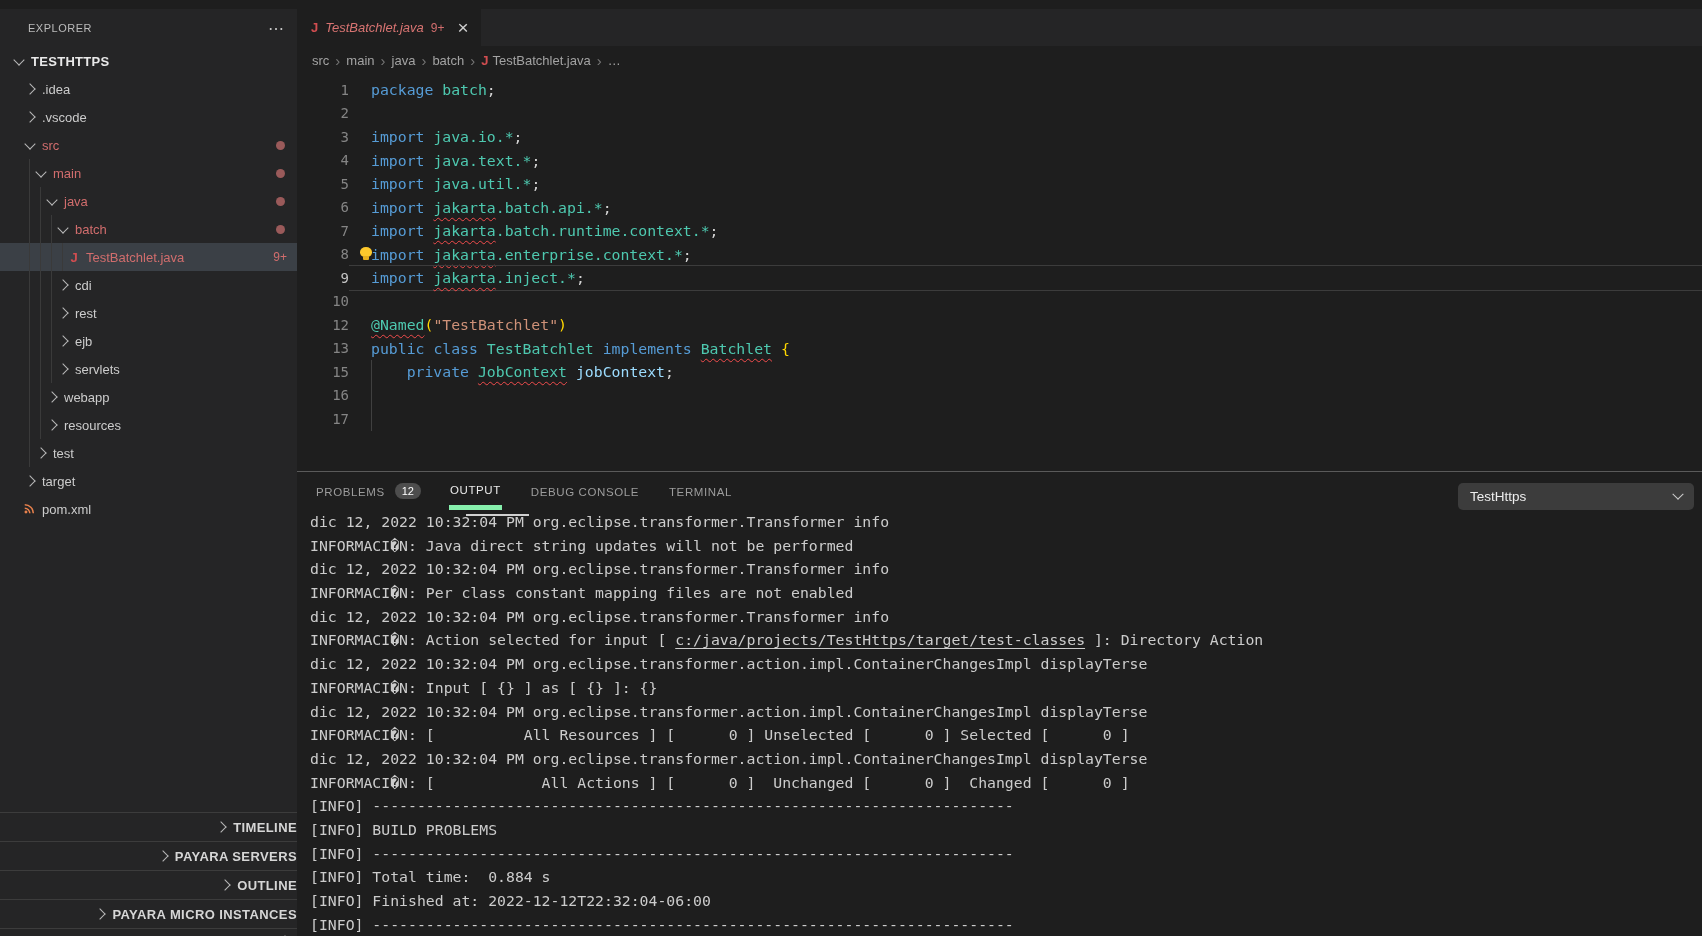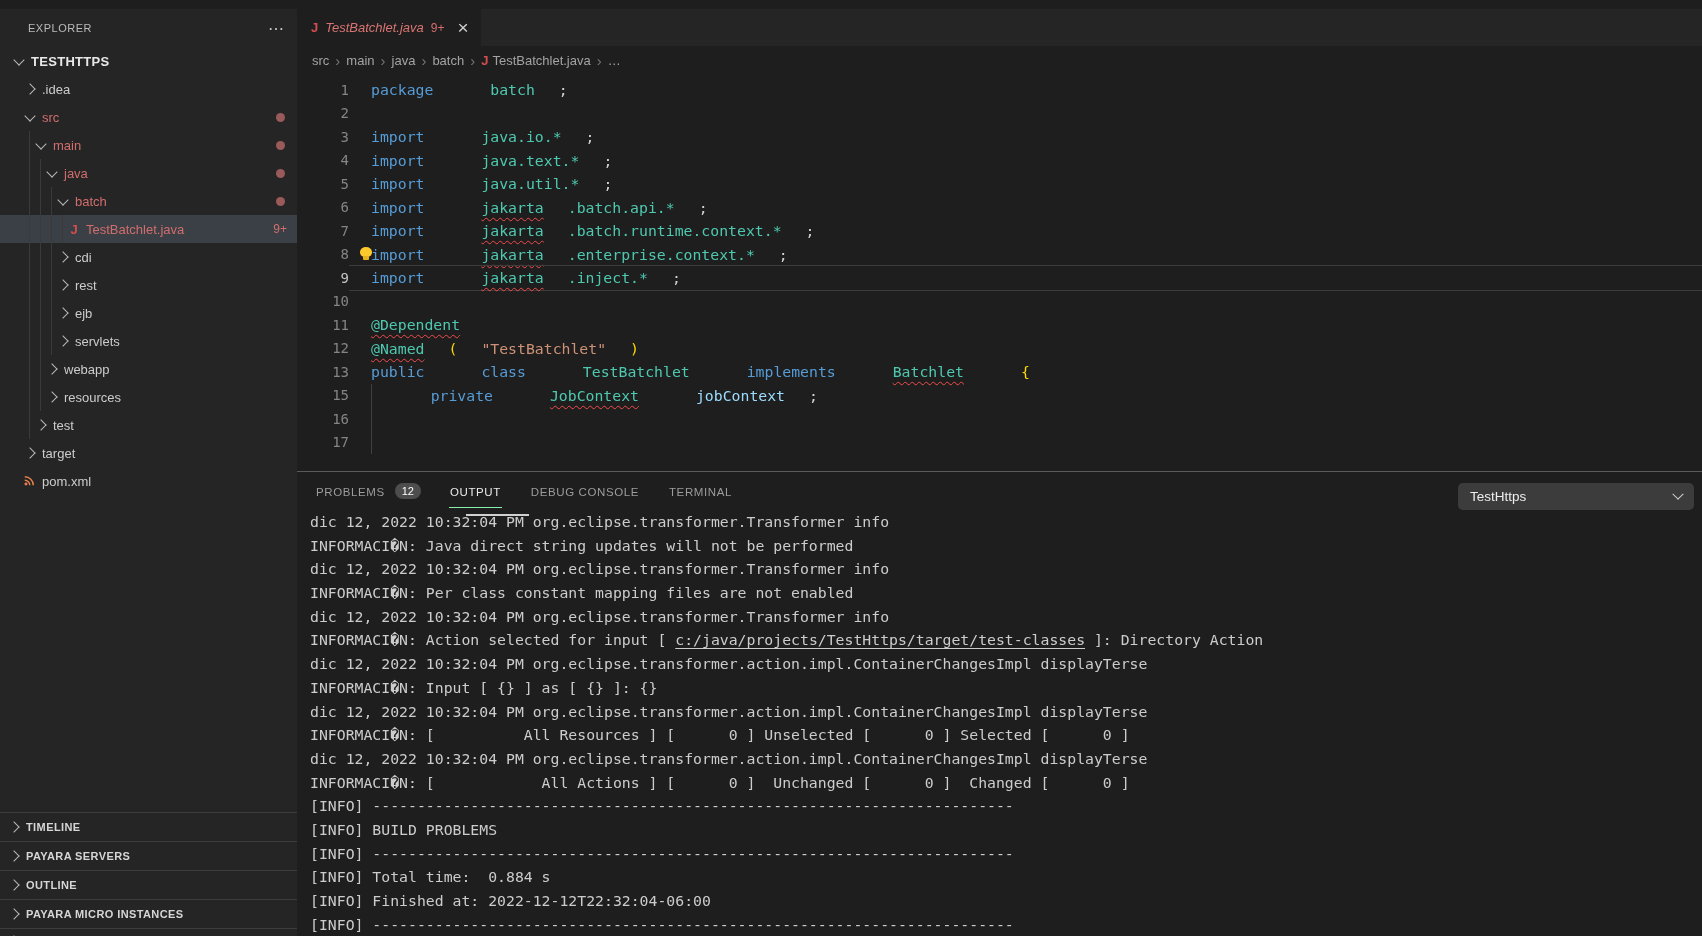--- a/index.html
+++ b/index.html
@@ -20,56 +20,56 @@
   .chev.right{transform:rotate(-45deg);}
   .chev.down{transform:rotate(45deg);margin-top:-3px;}
   .slot{width:16px;flex:none;display:flex;align-items:center;justify-content:center;}
   .spacer{flex:none;}
   .guide{position:absolute;top:0;bottom:0;width:1px;background:#3a3a3a;}
   .java-ic{font-weight:bold;color:#d14d50;font-size:13px;}
   .mod-dot{margin-left:auto;margin-right:12px;width:9px;height:9px;border-radius:50%;background:#9a5a5a;flex:none;}
   .err-badge{margin-left:auto;margin-right:10px;color:#d16d6d;font-size:12px;}
   #sidebar-sections{position:absolute;left:0;bottom:0;width:297px;}
   .side-section{height:28px;border-top:1px solid #3c3c3c;display:flex;align-items:center;padding-left:10px;
-                font-size:11px;font-weight:bold;letter-spacing:.4px;color:#d6d6d6;cursor:pointer;}
+                font-size:13px;font-weight:bold;letter-spacing:.4px;color:#d6d6d6;cursor:pointer;justify-content:flex-end;}
   .side-section .chev{margin-right:8px;}
   .side-section.partial{height:16px;align-items:flex-end;padding-bottom:0;}
   
   #main{position:absolute;left:297px;right:0;top:0;bottom:0;background:#1e1e1e;}
   #tabbar{height:37px;background:#252526;display:flex;}
   .tab{background:#1e1e1e;display:flex;align-items:center;gap:7px;padding:0 12px 0 14px;cursor:pointer;}
   .tab-title{font-style:italic;font-size:13px;color:#d87472;}
   .tab-badge{font-size:12px;color:#d16d6d;}
   .tab-close{color:#cfcfcf;font-size:19px;line-height:1;margin-left:6px;cursor:pointer;}
   #breadcrumb{height:29px;display:flex;align-items:center;padding-left:15px;font-size:13px;color:#a3a3a3;gap:4px;}
   #breadcrumb .sep{color:#767676;font-size:15px;margin:0 2px;}
   #breadcrumb .crumb{cursor:pointer;}
   
   #code-area{position:absolute;left:0;right:0;top:66px;bottom:474px;overflow:hidden;padding-top:3px;
              font-family:"DejaVu Sans Mono",monospace;font-size:14.8px;}
   .cline{position:relative;height:23.5px;display:flex;align-items:center;white-space:pre;}
   .gut{width:52px;flex:none;text-align:right;color:#858585;font-size:14px;}
   .ctext{position:relative;flex:1;height:100%;display:flex;align-items:center;white-space:pre;padding-left:22px;margin-left:0;}
-  .cline .ctext{margin-left:0;gap:24px;}
+  .cline .ctext{margin-left:0;}
   .cline.current .ctext{border-top:1px solid #3c3c3c;border-bottom:1px solid #3c3c3c;}
   .cline.current .gut{color:#c6c6c6;}
   .cline .iguide{position:absolute;left:74px;top:0;bottom:0;width:1px;background:#404040;}
   .tk-kw{color:#569cd6;} .tk-ty{color:#4ec9b0;} .tk-st{color:#ce9178;} .tk-br{color:#ffd700;}
   .tk-va{color:#9cdcfe;} .tk-pl{color:#d4d4d4;}
   .sq{text-decoration:underline;text-decoration-style:wavy;text-decoration-color:#f14c4c;
       text-decoration-thickness:1px;text-underline-offset:3.5px;text-decoration-skip-ink:none;}
   .bulb{position:absolute;left:63px;top:50%;margin-top:-7px;width:12px;height:10px;background:#fdc92c;
         border-radius:50% 50% 42% 42%;z-index:2;}
   .bulb::after{content:"";position:absolute;left:3px;top:9px;width:6px;height:4px;background:#e7b01e;border-radius:1px;}
   
   #panel{position:absolute;left:0;right:0;top:462px;bottom:0;background:#1e1e1e;border-top:1px solid #5a5a5a;}
   #panel-header{height:38px;display:flex;align-items:flex-end;padding-left:18px;gap:28px;}
   .ptab{display:flex;align-items:center;gap:9px;font-size:11.5px;letter-spacing:.6px;color:#9c9c9c;
         height:100%;cursor:pointer;}
-  .ptab.active .ptab-lbl{color:#e9e9e9;border-bottom:1px solid #86efac;padding:11px 1px 9px;}
+  .ptab.active .ptab-lbl{color:#e9e9e9;border-bottom:5px solid #86efac;padding:11px 1px 9px;}
   .ptab-lbl{padding:11px 1px 10px;}
   .pbadge{background:#4d4d4d;color:#ffffff;font-size:11px;border-radius:10px;padding:2px 7px;letter-spacing:0;}
   #channel-select{margin-left:auto;margin-right:8px;width:212px;height:27px;background:#3c3c3c;border-radius:5px;
                   display:flex;align-items:center;padding:0 12px;font-size:13.5px;color:#eeeeee;cursor:pointer;}
   #channel-select .chev{margin-left:auto;border-color:#cccccc;transform:rotate(45deg) translate(-2px,-2px);}
   #console{position:relative;height:calc(100% - 38px);overflow:hidden;padding:3px 0 0 13px;
            font-family:"DejaVu Sans Mono",monospace;font-size:14.8px;color:#cccccc;}
   .con-line{height:23.7px;white-space:pre;}
   .con-link{text-decoration:underline;text-underline-offset:3px;cursor:pointer;}
   .clip-underline{position:absolute;top:4px;left:169px;width:63px;height:2px;background:#d0d0d0;}
@@ -92,20 +92,27 @@
       <span class="lbl">TESTHTTPS</span>
     </div>
     <div id="file-tree">
         <div class="tree-row">
           <span class="spacer" style="width: 22px;"></span>
           <span class="slot">
             <span class="chev right"></span>
           </span>
           <span class="lbl">.idea</span>
         </div>
+        <div class="tree-row">
+          <span class="spacer" style="width: 22px;"></span>
+          <span class="slot">
+            <span class="chev right"></span>
+          </span>
+          <span class="lbl">.vscode</span>
+        </div>
         <div class="tree-row err">
           <span class="spacer" style="width: 22px;"></span>
           <span class="slot">
             <span class="chev down"></span>
           </span>
           <span class="lbl">src</span>
           <span class="mod-dot"></span>
         </div>
         <div class="tree-row err">
           <span class="guide" style="left: 29px;"></span>
@@ -287,21 +294,20 @@
         <div class="cline"><span class="gut">1</span><span class="ctext"><span class="tk-kw">package</span><span class="tk-pl"> </span><span class="tk-ty">batch</span><span class="tk-pl">;</span></span></div>
         <div class="cline"><span class="gut">2</span><span class="ctext"></span></div>
         <div class="cline"><span class="gut">3</span><span class="ctext"><span class="tk-kw">import</span><span class="tk-pl"> </span><span class="tk-ty">java.io.*</span><span class="tk-pl">;</span></span></div>
         <div class="cline"><span class="gut">4</span><span class="ctext"><span class="tk-kw">import</span><span class="tk-pl"> </span><span class="tk-ty">java.text.*</span><span class="tk-pl">;</span></span></div>
         <div class="cline"><span class="gut">5</span><span class="ctext"><span class="tk-kw">import</span><span class="tk-pl"> </span><span class="tk-ty">java.util.*</span><span class="tk-pl">;</span></span></div>
         <div class="cline"><span class="gut">6</span><span class="ctext"><span class="tk-kw">import</span><span class="tk-pl"> </span><span class="tk-ty sq">jakarta</span><span class="tk-ty">.batch.api.*</span><span class="tk-pl">;</span></span></div>
         <div class="cline"><span class="gut">7</span><span class="ctext"><span class="tk-kw">import</span><span class="tk-pl"> </span><span class="tk-ty sq">jakarta</span><span class="tk-ty">.batch.runtime.context.*</span><span class="tk-pl">;</span></span></div>
         <div class="cline"><span class="gut">8</span><span class="ctext"><span class="tk-kw">import</span><span class="tk-pl"> </span><span class="tk-ty sq">jakarta</span><span class="tk-ty">.enterprise.context.*</span><span class="tk-pl">;</span></span><span class="bulb"></span></div>
         <div class="cline current"><span class="gut">9</span><span class="ctext"><span class="tk-kw">import</span><span class="tk-pl"> </span><span class="tk-ty sq">jakarta</span><span class="tk-ty">.inject.*</span><span class="tk-pl">;</span></span></div>
         <div class="cline"><span class="gut">10</span><span class="ctext"></span></div>
-        <div class="cline"><span class="gut">11</span><span class="ctext"><span class="tk-ty sq">@Dependent</span></span></div>
         <div class="cline"><span class="gut">12</span><span class="ctext"><span class="tk-ty sq">@Named</span><span class="tk-br">(</span><span class="tk-st">"TestBatchlet"</span><span class="tk-br">)</span></span></div>
         <div class="cline"><span class="gut">13</span><span class="ctext"><span class="tk-kw">public</span><span class="tk-pl"> </span><span class="tk-kw">class</span><span class="tk-pl"> </span><span class="tk-ty">TestBatchlet</span><span class="tk-pl"> </span><span class="tk-kw">implements</span><span class="tk-pl"> </span><span class="tk-ty sq">Batchlet</span><span class="tk-pl"> </span><span class="tk-br">{</span></span></div>
         <div class="cline"><span class="gut">15</span><span class="ctext"><span class="tk-pl">    </span><span class="tk-kw">private</span><span class="tk-pl"> </span><span class="tk-ty sq">JobContext</span><span class="tk-pl"> </span><span class="tk-va">jobContext</span><span class="tk-pl">;</span></span><span class="iguide"></span></div>
         <div class="cline"><span class="gut">16</span><span class="ctext"></span><span class="iguide"></span></div>
         <div class="cline"><span class="gut">17</span><span class="ctext"></span><span class="iguide"></span></div>
       </div>
 
     <div id="panel">
       <div id="panel-header">
 

